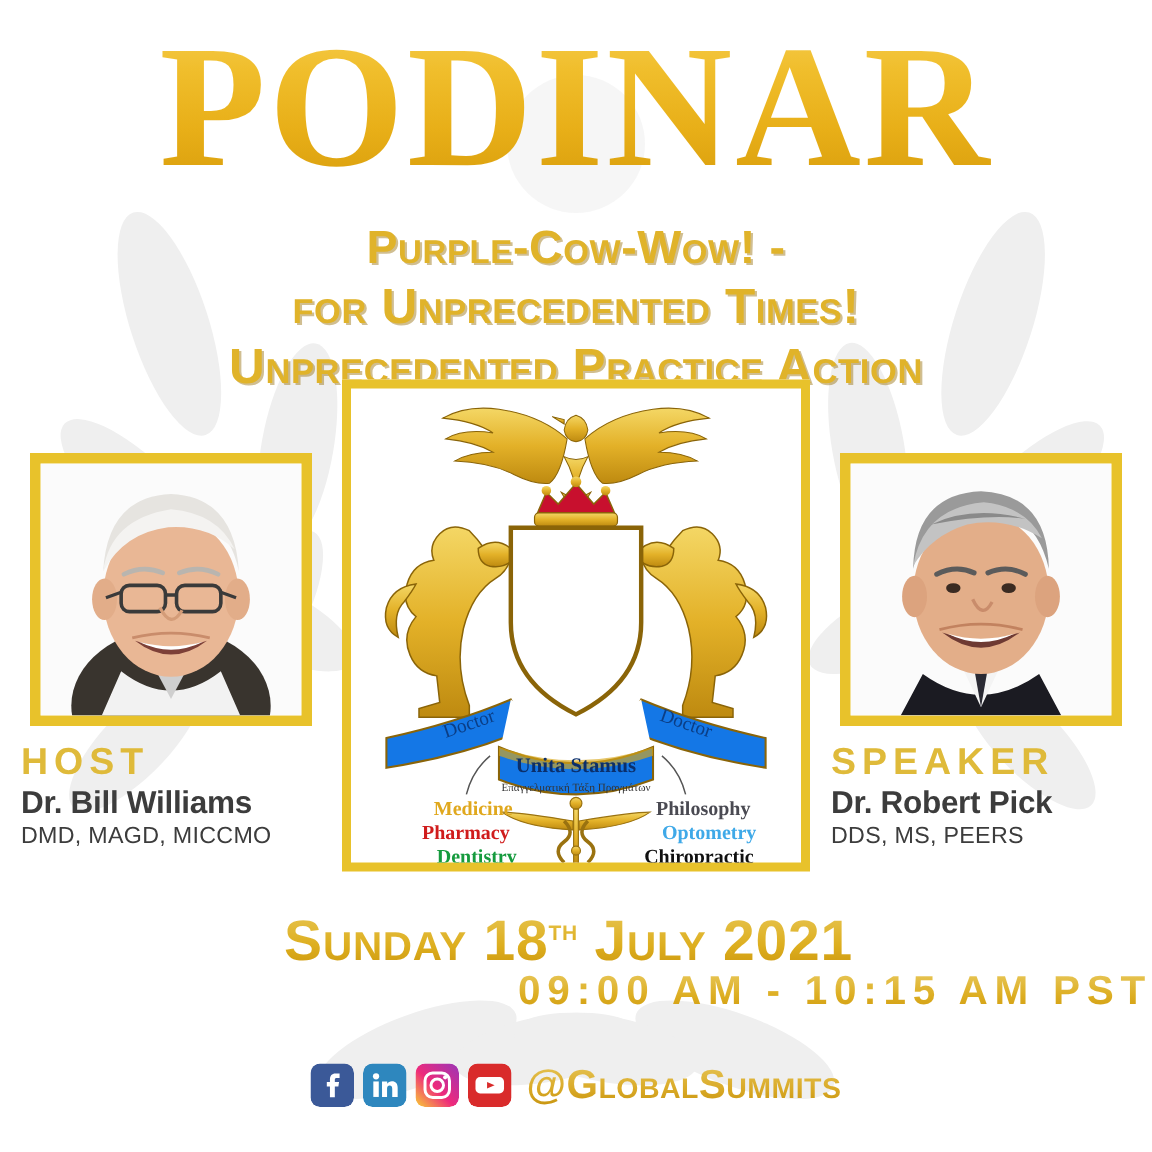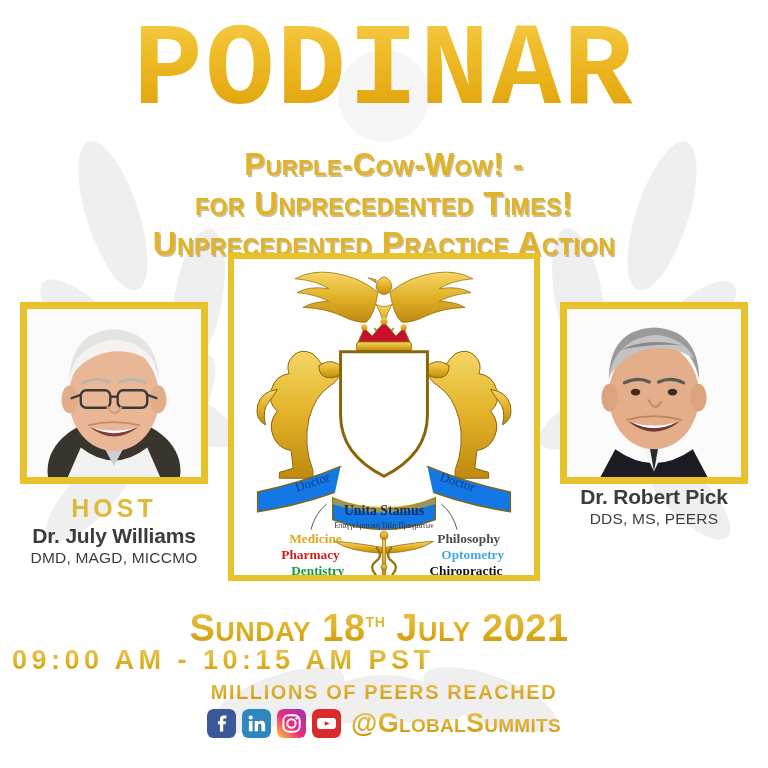--- a/index.html
+++ b/index.html
@@ -25,21 +25,21 @@
 
   
   #title {
     position:absolute;
     top:14px; left:0; width:768px;
     text-align:center;
     font-size:116px;
     font-weight:bold;
     letter-spacing:2px;
     line-height:1;
-    font-family:Liberation Mono, monospace;
+    font-family:Liberation Serif, serif;
     background:linear-gradient(180deg,#F6CC4E 0%,#F0BE2C 28%,#E8AF18 62%,#D79C0B 100%);
     -webkit-background-clip:text;
     background-clip:text;
     color:transparent;
     -webkit-text-fill-color:transparent;
   }
 
   
   #subtitle {
     position:absolute;
@@ -52,21 +52,20 @@
     letter-spacing:.4px;
     color:#E0B32A;
     text-shadow:1.5px 1.5px 0 rgba(150,110,10,.45);
   }
   #subtitle .l2 { font-size:33px; }
 
   
   .person {
     position:absolute;
     width:200px;
-    text-align:center;
   }
   #host   { left:14px;  top:302px; }
   #speaker{ left:554px; top:302px; }
 
   .photo-frame {
     width:188px; height:182px;
     margin:0 auto;
     border:7px solid #E8C22B;
     background:#fff;
     overflow:hidden;
@@ -114,21 +113,21 @@
     font-variant:small-caps;
     letter-spacing:.5px;
     background:linear-gradient(180deg,#E7C552 0%,#DDAE1E 55%,#C9930C 100%);
     -webkit-background-clip:text; background-clip:text;
     color:transparent; -webkit-text-fill-color:transparent;
   }
   #date sup { font-size:.52em; vertical-align:super; }
 
   #time {
     position:absolute; top:645px; left:0; width:768px;
-    text-align:left;
+    text-align:right;
     font-size:27px; font-weight:bold;
     letter-spacing:4.5px;
     background:linear-gradient(180deg,#E9CB63 0%,#DDAE22 60%,#CE9A0E 100%);
     -webkit-background-clip:text; background-clip:text;
     color:transparent;padding-left:12px; -webkit-text-fill-color:transparent;
   }
 
   #reach {
     position:absolute; top:681px; left:0; width:768px;
     text-align:center;
@@ -214,21 +213,21 @@
         <path d="M90 95 h8" stroke="#3a3a3a" stroke-width="2.6"></path>
         <path d="M58 93 l-11 4 M130 93 l11 4" stroke="#3a3a3a" stroke-width="2.4"></path>
         <path d="M60 80 q14 -7 28 -1 M100 79 q14 -6 28 1" stroke="#B9B5AF" stroke-width="3.4" fill="none" stroke-linecap="round"></path>
         <path d="M86 104 q8 16 16 2" stroke="#D49C78" stroke-width="2.4" fill="none"></path>
         <path d="M68 128 q26 20 52 0 q-26 9 -52 0Z" fill="#7d4038"></path>
         <path d="M71 129 q23 6 46 0 q-23 11 -46 0Z" fill="#ffffff"></path>
         <path d="M66 126 q28 -7 56 0" stroke="#C98C6B" stroke-width="2" fill="none"></path>
       </svg>
     </div>
     <div class="role">HOST</div>
-    <div class="pname">Dr. July Williams</div>
+    <div class="pname">Dr. Bill Williams</div>
     <div class="pcreds">DMD, MAGD, MICCMO</div>
   </div>
 
   <div class="person" id="speaker">
     <div class="photo-frame">
       <svg viewBox="0 0 188 182">
         <rect width="188" height="182" fill="#fbfbfb"></rect>
         <path d="M52 152 Q94 182 136 152 L152 182 L36 182 Z" fill="#1b1b22"></path>
         <path d="M80 146 L94 176 L108 146 L102 138 L86 138 Z" fill="#f4f4f4"></path>
         <path d="M88 142 L94 176 L100 142 Z" fill="#2a2a33"></path>
@@ -241,20 +240,21 @@
         <path d="M62 80 q14 -7 27 -1" stroke="#5B5B5B" stroke-width="3.6" fill="none" stroke-linecap="round"></path>
         <path d="M99 79 q14 -6 27 1" stroke="#5B5B5B" stroke-width="3.6" fill="none" stroke-linecap="round"></path>
         <ellipse cx="74" cy="90" rx="5.2" ry="3.6" fill="#3b2b22"></ellipse>
         <ellipse cx="114" cy="90" rx="5.2" ry="3.6" fill="#3b2b22"></ellipse>
         <path d="M88 98 q7 15 14 2" stroke="#C98C6B" stroke-width="2.4" fill="none"></path>
         <path d="M66 122 q28 22 56 0 q-28 10 -56 0Z" fill="#6e3a33"></path>
         <path d="M70 123 q24 7 48 0 q-24 12 -48 0Z" fill="#ffffff"></path>
         <path d="M64 120 q30 -8 60 0" stroke="#C2825F" stroke-width="2" fill="none"></path>
       </svg>
     </div>
+    <div class="role">SPEAKER</div>
     <div class="pname">Dr. Robert Pick</div>
     <div class="pcreds">DDS, MS, PEERS</div>
   </div>
 
   <div id="crest-frame">
     <svg viewBox="0 0 300 320">
       <defs>
         <linearGradient id="gold" x1="0" y1="0" x2="0" y2="1">
           <stop offset="0" stop-color="#F4D765"></stop>
           <stop offset="50%" stop-color="#E3B128"></stop>
@@ -374,21 +374,20 @@
         <text x="196" y="320" fill="#101010">Chiropractic</text>
       </g>
     </svg>
   </div>
 
   <div id="date">
     <span>Sunday 18</span><sup>th</sup><span> July 2021</span>
   </div>
 
   <div id="time">09:00 AM - 10:15 AM PST</div>
-  <div id="reach">MILLIONS OF PEERS REACHED</div>
 
   <div id="social">
     <svg class="sicon" viewBox="0 0 32 32">
       <rect width="32" height="32" rx="7" fill="#3B5998"></rect>
       <path d="M19.4 10.6h2V7.3h-3.1c-2.6 0-4 1.7-4 4.2v2.1h-2.3v3.3h2.3v8h3.6v-8h2.6l.5-3.3h-3.1v-1.7c0-.8.4-1.3 1.5-1.3Z" fill="#fff"></path>
     </svg>
     <svg class="sicon" viewBox="0 0 32 32">
       <rect width="32" height="32" rx="7" fill="#2E87BE"></rect>
       <circle cx="9.6" cy="9.4" r="2.3" fill="#fff"></circle>
       <rect x="7.6" y="13.2" width="4" height="11.4" fill="#fff"></rect>

